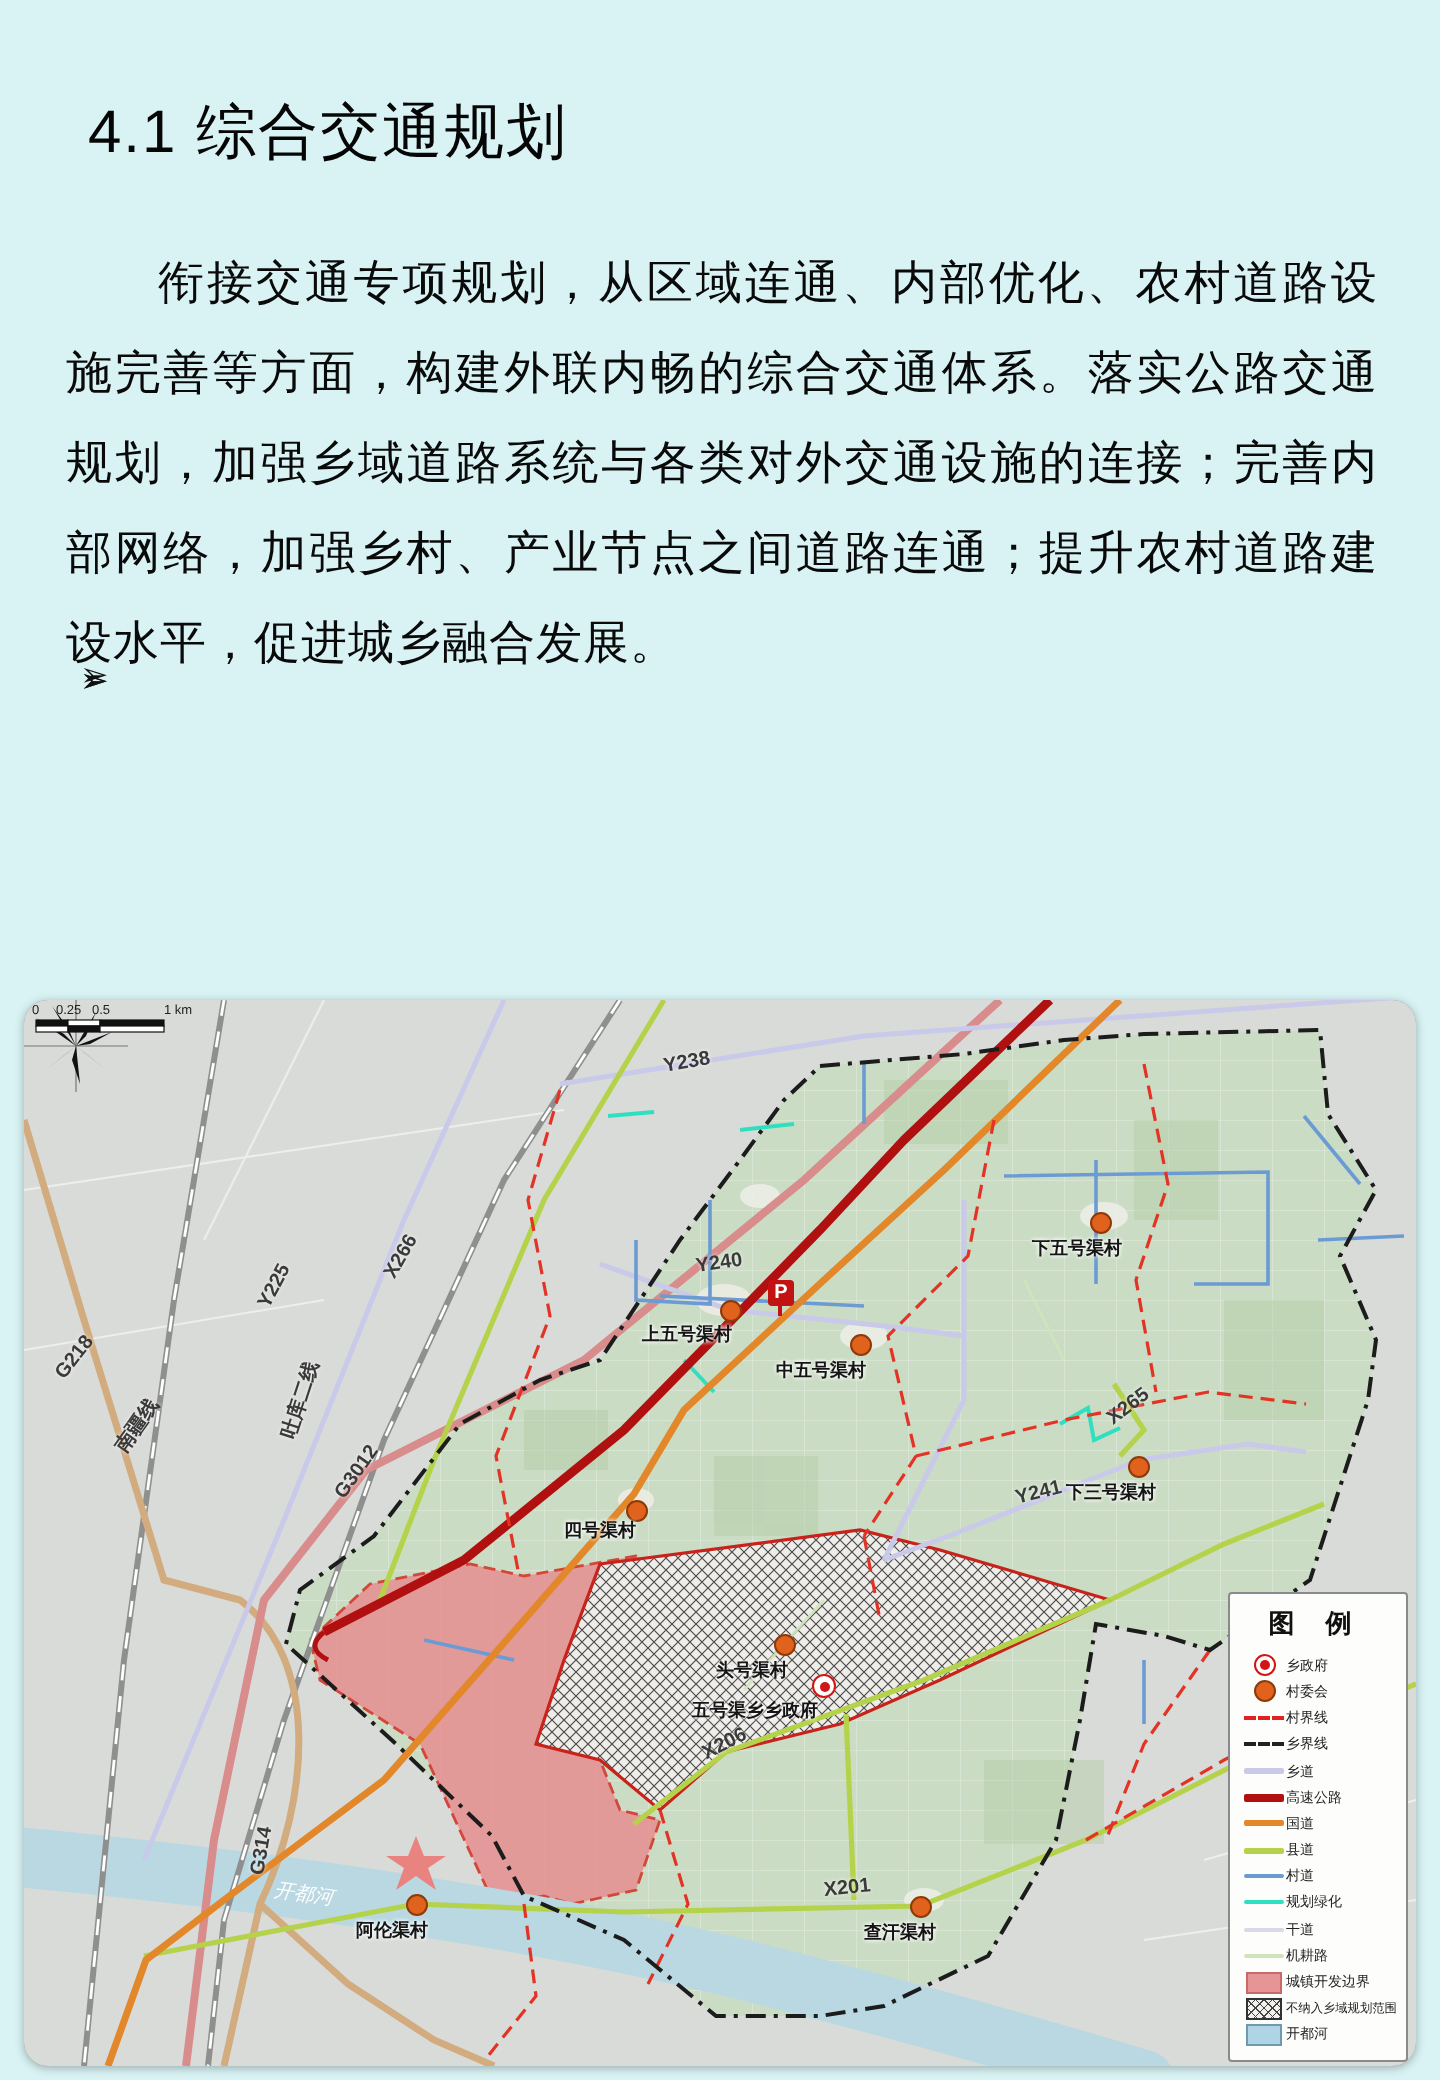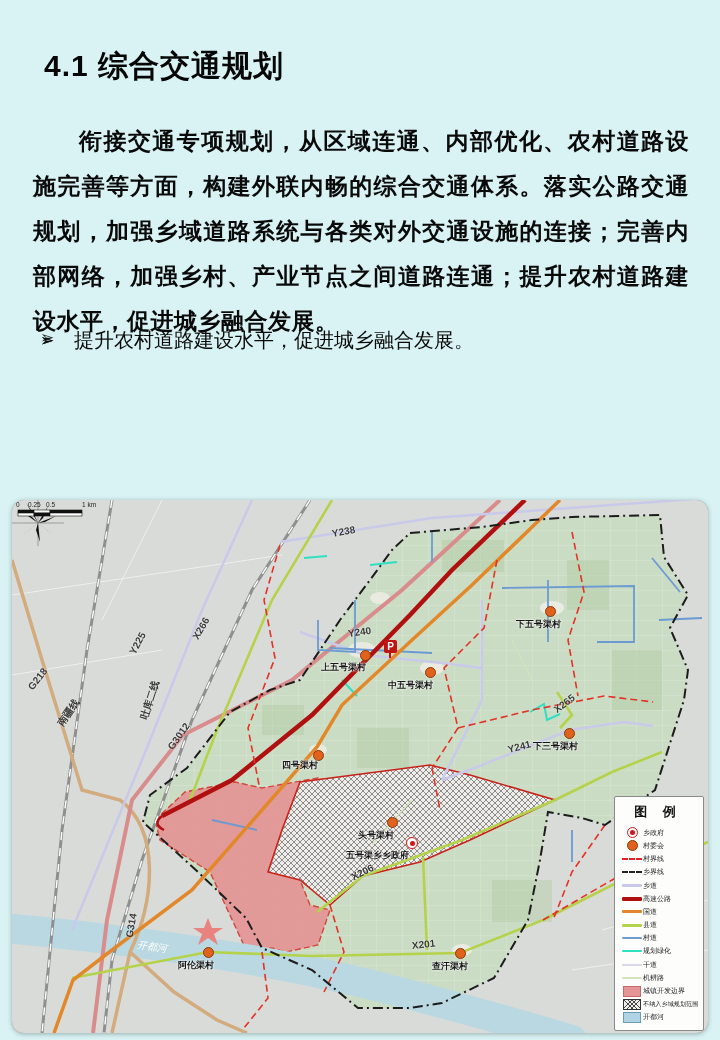--- a/index.html
+++ b/index.html
@@ -4,25 +4,25 @@
 <style>
   html,body{margin:0;padding:0;}
   body{
     width:720px;height:1040px;position:relative;overflow:hidden;
     background:#d9f3f4;
     font-family:"Liberation Sans","DejaVu Sans",sans-serif;
     color:#0a0a0a;
   }
   .page-title{
     position:absolute;left:44px;top:26px;
-    font-size:30px;font-weight:700;letter-spacing:1px;color:#060606;
+    font-size:30px;font-weight:400;letter-spacing:1px;color:#060606;
   }
   .body-paragraph{
     position:absolute;left:33px;top:96px;width:656px;
-    font-size:23px;font-weight:700;line-height:45px;
+    font-size:23px;font-weight:400;line-height:45px;
     text-align:justify;text-indent:2em;letter-spacing:.5px;
   }
   .bullet-list{
     position:absolute;left:40px;top:318px;width:648px;
     list-style:none;margin:0;padding:0;
   }
   .bullet-list li{
     position:relative;padding-left:34px;margin-bottom:3px;
     font-size:20px;font-weight:400;line-height:39px;text-align:justify;
   }
@@ -105,21 +105,21 @@
 </head>
 <body>
 
 <h1 class="page-title">4.1 综合交通规划</h1>
 
 <p class="body-paragraph">衔接交通专项规划，从区域连通、内部优化、农村道路设施完善等方面，构建外联内畅的综合交通体系。落实公路交通规划，加强乡域道路系统与各类对外交通设施的连接；完善内部网络，加强乡村、产业节点之间道路连通；提升农村道路建设水平，促进城乡融合发展。</p>
 
 <ul class="bullet-list" id="bullet-list">
     <li><span class="marker">➢</span></li>
     <li><span class="marker">➢</span></li>
-    <li><span class="marker">➢</span><span>提升农村道路建设水平，促进城乡融合发展。</span></li>
+    <li><span class="marker">➢</span></li>
   </ul>
 
 <div class="map" id="map">
   <svg width="696" height="533" viewBox="0 0 696 533">
     <defs>
       <pattern id="fieldp" width="26" height="15" patternUnits="userSpaceOnUse">
         <rect width="26" height="15" fill="#cbdcc4"></rect>
         <path d="M0,0 H26 M0,0 V15" stroke="rgba(255,255,255,.33)" stroke-width="0.8"></path>
       </pattern>
       <pattern id="hatchp" width="6" height="6" patternUnits="userSpaceOnUse">

